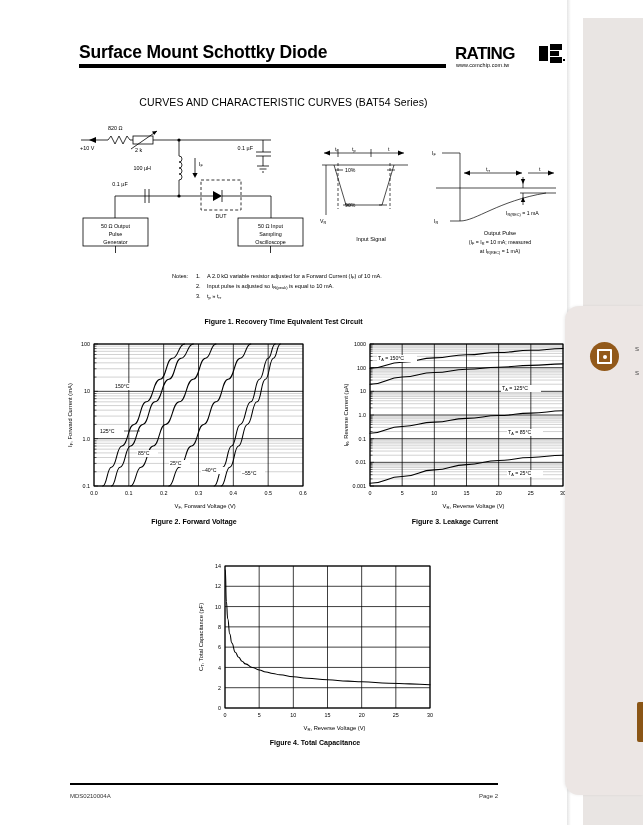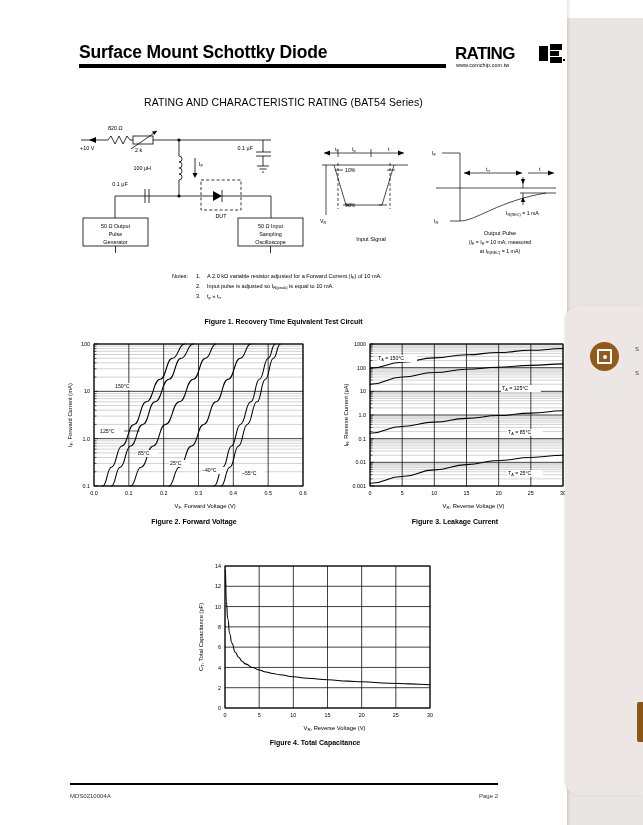--- a/index.html
+++ b/index.html
@@ -4,21 +4,21 @@
 <style>
   html,body{margin:0;padding:0;}
   body{
     width:643px;height:825px;overflow:hidden;position:relative;
     background:#e9e5e3;
     font-family:"Liberation Sans", sans-serif;
     -webkit-font-smoothing:antialiased;
   }
   .page{
     position:absolute;left:0;top:0;width:567px;height:825px;
-    background:#ffffff;overflow:hidden;
+    background:#ffffff;overflow:hidden;padding-left:16px;
   }
   
   .doc-title{
     position:absolute;left:79px;top:42px;
     font-size:17.5px;font-weight:bold;color:#000;letter-spacing:-0.2px;
     white-space:nowrap;
   }
   .title-rule{
     position:absolute;left:79px;top:64px;width:367px;height:3.5px;background:#000;
   }
@@ -116,21 +116,21 @@
     <span class="brand-url">www.comchip.com.tw</span>
     <span class="brand-mark">
       <i class="bm1"></i>
         <i class="bm2"></i>
         <i class="bm3"></i>
         <i class="bm4"></i>
     </span>
     <span class="brand-dot"></span>
   </div>
 
-  <div class="section-head">RATING AND CHARACTERISTIC RATING (BAT54 Series)</div>
+  <div class="section-head">CURVES AND CHARACTERISTIC CURVES (BAT54 Series)</div>
 
   <svg class="fig-svg" id="circuit-svg" style="left:75px;top:118px;" width="240" height="135" viewBox="0 0 240 135">
     <g stroke="#000" stroke-width="0.8" fill="none">
 
       <path d="M6 22 H33"></path>
 
       <path d="M33 22 l3 -4 l4 8 l4 -8 l4 8 l4 -8 l3 4 H58"></path>
 
       <path d="M14 22 l7 -3 v6 z" fill="#000" stroke="none"></path>
 

